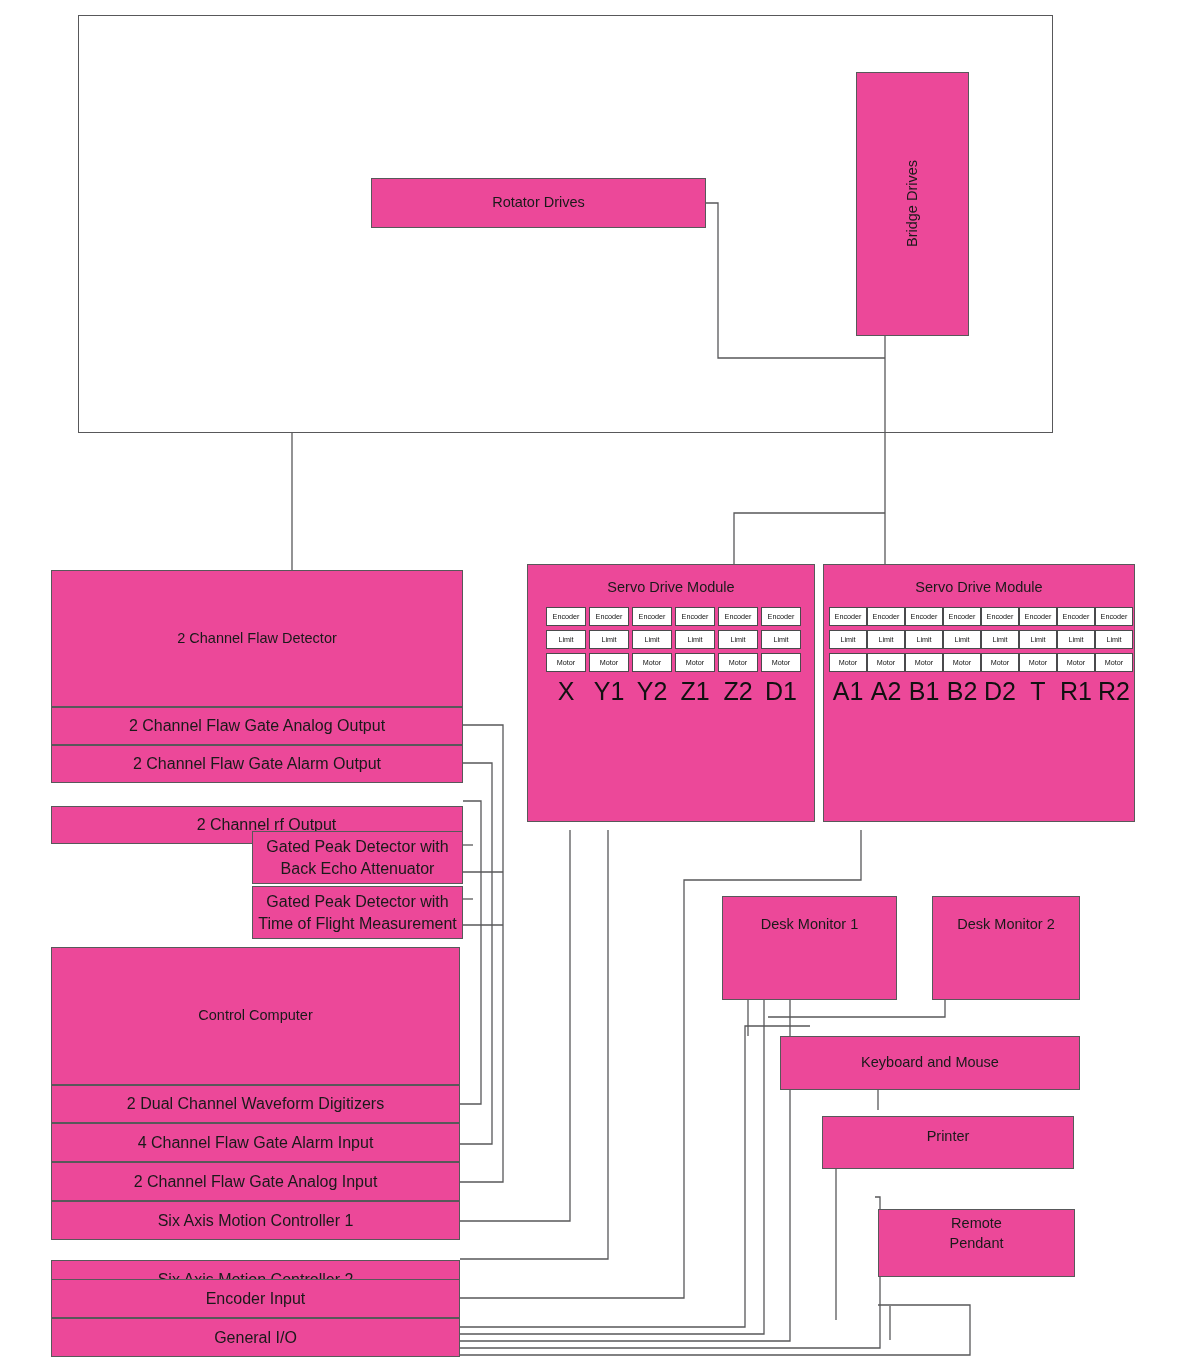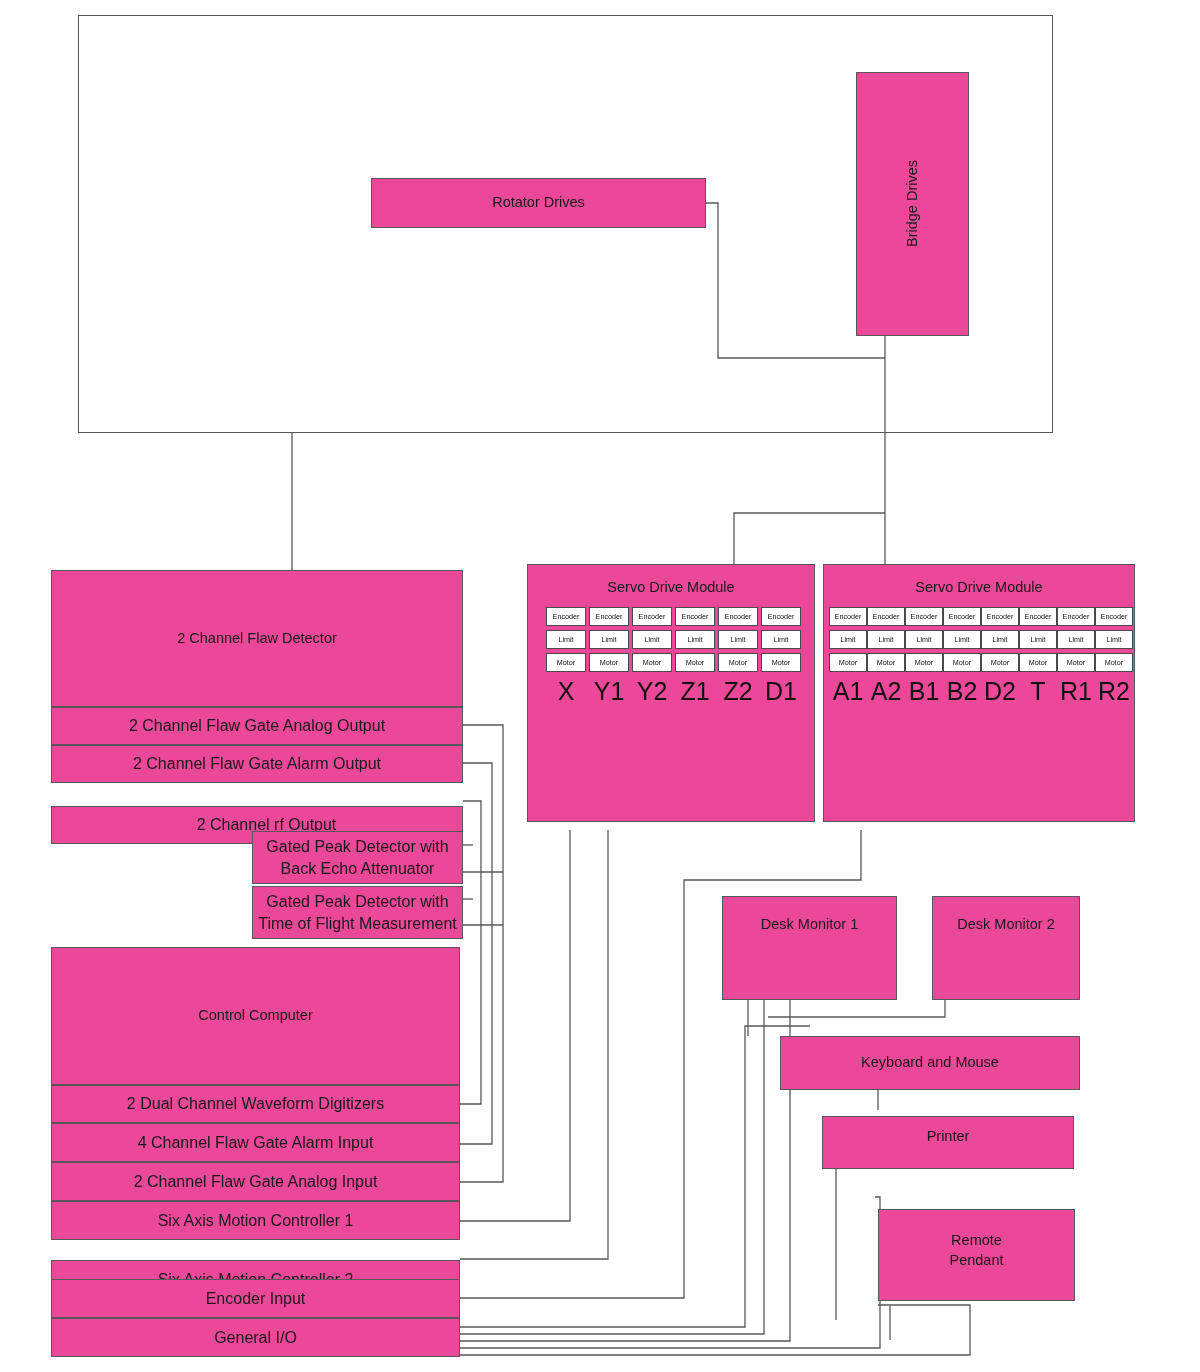--- a/index.html
+++ b/index.html
@@ -302,20 +302,20 @@
   </div>
   <div class="box lbl15" style="left:932px;top:896px;width:148px;height:104px;align-items:flex-start;padding-top:18px;">
     <span>Desk Monitor 2</span>
   </div>
   <div class="box lbl15" style="left:822px;top:1116px;width:252px;height:53px;align-items:flex-start;padding-top:10px;">
     <span>Printer</span>
   </div>
   <div class="box lbl15" style="left:780px;top:1036px;width:300px;height:54px;">
     <span>Keyboard and Mouse</span>
   </div>
-  <div class="box lbl15" style="left:878px;top:1209px;width:197px;height:92px;align-items:flex-start;padding-top:21px;">
+  <div class="box lbl15" style="left:878px;top:1209px;width:197px;height:68px;align-items:flex-start;padding-top:4px;">
     <span>
       <span>Remote</span>
       <span>Pendant</span>
     </span>
   </div>
 
 </div>
 
 </body></html>

